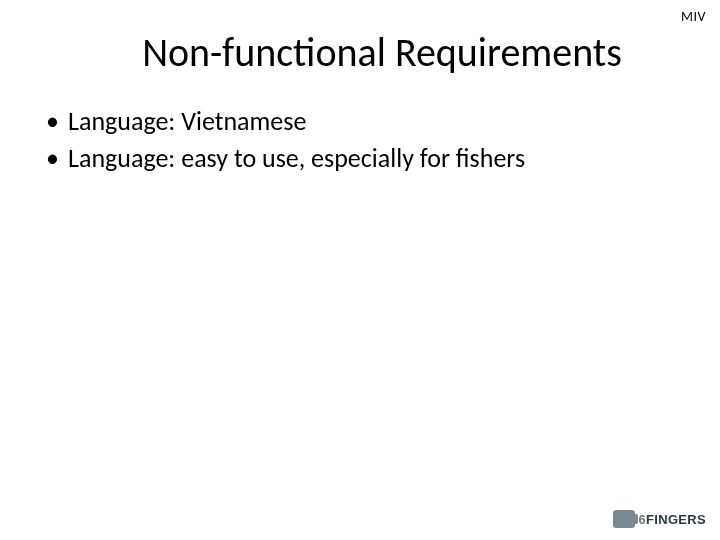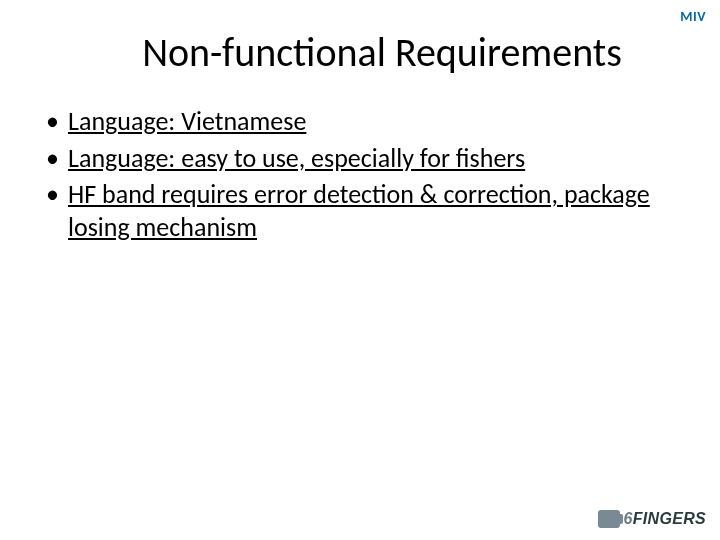--- a/index.html
+++ b/index.html
@@ -8,38 +8,37 @@
     background:#fff;
     font-family:Calibri,"Segoe UI",Arial,sans-serif;
     color:#000;
     position:relative;
     overflow:hidden;
   }
   .corner-brand{
     position:absolute;
     top:8px;right:14px;
     font-size:14px;
-    font-weight:700;
+    font-weight:400;
     letter-spacing:0.5px;
-    color:#0369a1;
+    color:#000000;
   }
   .title{
     text-align:center;
     font-size:40px;
     font-weight:400;
     margin:28px 0 28px 0;
     padding-left:44px;
   }
   .bullets{
     margin:0 42px 0 42px;
     padding:0;
     list-style:none;
     font-size:26px;
     line-height:1.25;
-    text-decoration:underline;
   }
   .bullets li{
     position:relative;
     padding-left:26px;
     margin-bottom:4px;
   }
   .bullets li::before{
     content:"•";
     position:absolute;
     left:4px;top:0;
@@ -60,42 +59,40 @@
   }
   .footer-logo .badge::after{
     content:"";
     position:absolute;
     right:-3px;top:4px;
     width:6px;height:10px;
     background:#7a8a94;
     border-radius:2px;
   }
   .footer-logo .txt{
-    font-size:16px;
+    font-size:13px;
     font-weight:700;
     color:#2b3a3f;
     font-family:Arial,sans-serif;
     letter-spacing:0.3px;
-    font-style:italic;
   }
   .footer-logo .six{
     color:#6c7a82;
   }
 </style>
 </head>
 <body>
 
 <div class="corner-brand">MIV</div>
 
 <h1 class="title">Non-functional Requirements</h1>
 
 <ul class="bullets">
   <li>Language: Vietnamese</li>
   <li>Language: easy to use, especially for fishers</li>
-  <li>HF band requires error detection &amp; correction, package losing mechanism</li>
 </ul>
 
 <div class="footer-logo">
   <div class="badge"></div>
   <div class="txt">
     <span class="six">6</span><span>FINGERS</span>
   </div>
 </div>
 
 </body></html>

